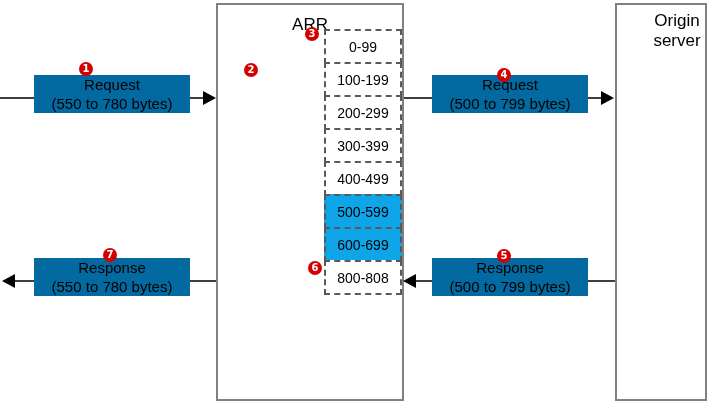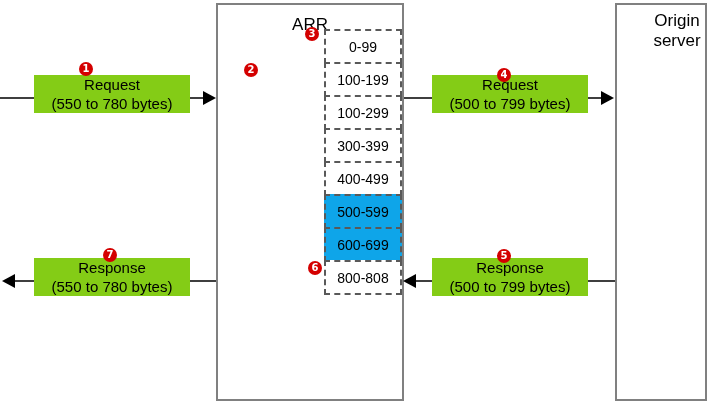--- a/index.html
+++ b/index.html
@@ -78,21 +78,21 @@
   .arrow-right { border-left: 13px solid #000000; }
   .arrow-left  { border-right: 13px solid #000000; }
 
   
   .flow-label {
     position: absolute;
     text-align: center;
     font-size: 15px;
     color: #000000;
     line-height: 19px;
-    background: #84cc16;
+    background: #0369a1;
     padding: 0 2px;
   }
   .flow-label .l1 { display: block; }
   .flow-label .l2 { display: block; }
 
   
   .badge {
     position: absolute;
     width: 14px;
     height: 14px;
@@ -121,21 +121,21 @@
   </div>
 
   <div id="segment-stack">
     <div class="segment">
       <span>0-99</span>
     </div>
     <div class="segment">
       <span>100-199</span>
     </div>
     <div class="segment">
-      <span>100-299</span>
+      <span>200-299</span>
     </div>
     <div class="segment">
       <span>300-399</span>
     </div>
     <div class="segment">
       <span>400-499</span>
     </div>
     <div class="segment highlight">
       <span>500-599</span>
     </div>

